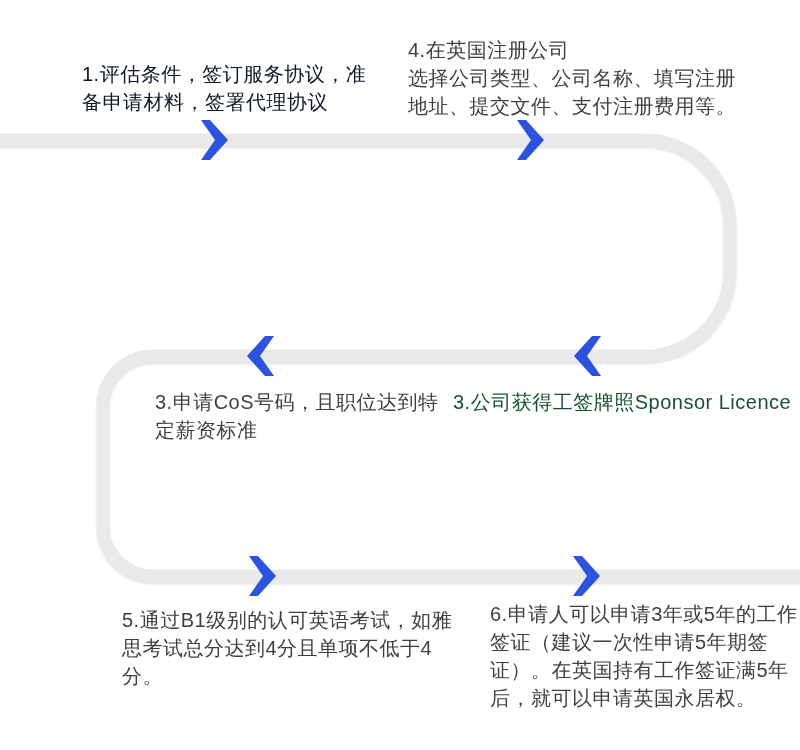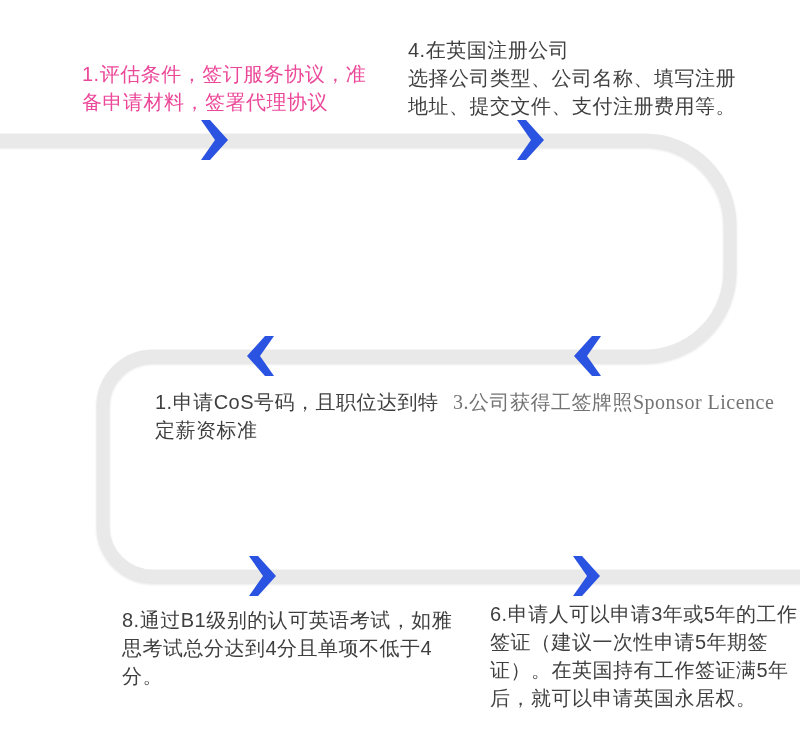--- a/index.html
+++ b/index.html
@@ -62,33 +62,33 @@
   <svg class="arrow" style="left:247px; top:336px;" viewBox="0 0 27 40">
     <polygon points="27,0 18,0 0,20 18,40 27,40 13,20" fill="#2b53e1"></polygon>
   </svg>
   <svg class="arrow" style="left:249px; top:556px;" viewBox="0 0 27 40">
     <polygon points="0,0 9,0 27,20 9,40 0,40 14,20" fill="#2b53e1"></polygon>
   </svg>
   <svg class="arrow" style="left:573px; top:556px;" viewBox="0 0 27 40">
     <polygon points="0,0 9,0 27,20 9,40 0,40 14,20" fill="#2b53e1"></polygon>
   </svg>
 
-  <div class="step-label" style="left: 82px; top: 60px; width: 350px; color: #ec4899;">1.评估条件，签订服务协议，准
+  <div class="step-label" style="left: 82px; top: 60px; width: 350px; color: #0f172a;">1.评估条件，签订服务协议，准
 备申请材料，签署代理协议</div>
 
   <div class="step-label" style="left: 408px; top: 36px; width: 350px; color: rgb(63, 63, 63);">4.在英国注册公司
 选择公司类型、公司名称、填写注册
 地址、提交文件、支付注册费用等。</div>
 
-  <div class="step-label" style="left: 453px; top: 388px; width: 340px; color: #737373; font-family: Liberation Serif, serif;">3.公司获得工签牌照Sponsor Licence</div>
+  <div class="step-label" style="left: 453px; top: 388px; width: 340px; color: #14532d;">3.公司获得工签牌照Sponsor Licence</div>
 
-  <div class="step-label" style="left: 155px; top: 388px; width: 310px; color: rgb(63, 63, 63);">1.申请CoS号码，且职位达到特
+  <div class="step-label" style="left: 155px; top: 388px; width: 310px; color: rgb(63, 63, 63);">3.申请CoS号码，且职位达到特
 定薪资标准</div>
 
-  <div class="step-label" style="left: 122px; top: 606px; width: 350px; color: rgb(63, 63, 63);">8.通过B1级别的认可英语考试，如雅
+  <div class="step-label" style="left: 122px; top: 606px; width: 350px; color: rgb(63, 63, 63);">5.通过B1级别的认可英语考试，如雅
 思考试总分达到4分且单项不低于4
 分。</div>
 
   <div class="step-label" style="left: 490px; top: 600px; width: 330px; color: rgb(63, 63, 63);">6.申请人可以申请3年或5年的工作
 签证（建议一次性申请5年期签
 证）。在英国持有工作签证满5年
 后，就可以申请英国永居权。</div>
 
 </div>
 

